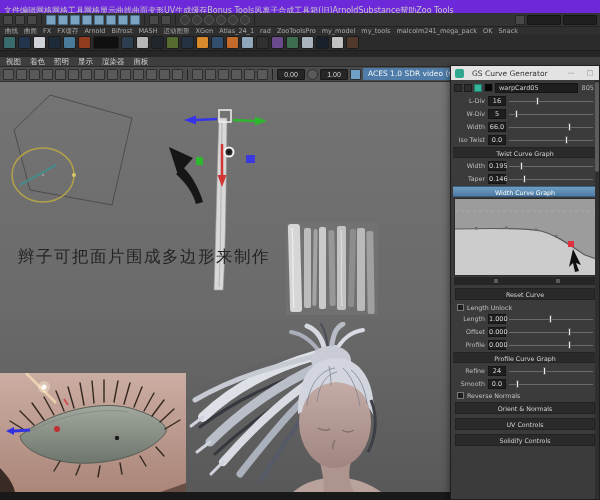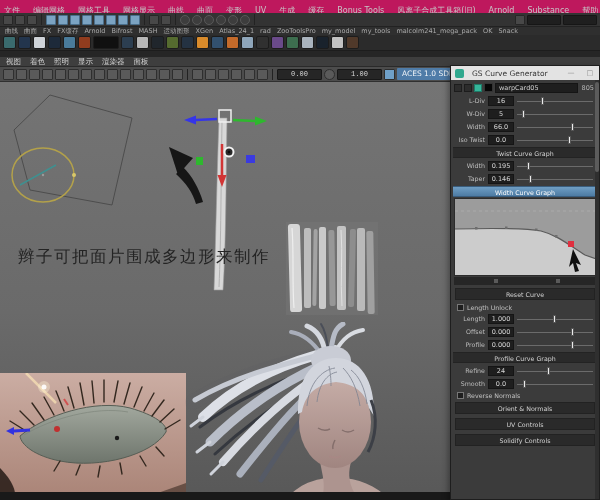--- a/index.html
+++ b/index.html
@@ -1,21 +1,21 @@
 <!DOCTYPE html>
 <html><head>
 <meta charset="utf-8">
 <style>
   * { margin:0; padding:0; box-sizing:border-box; }
   body { width:600px; height:500px; overflow:hidden; font-family:"DejaVu Sans", sans-serif; }
   .screen { position:relative; width:600px; height:500px; background:#2b2b2b; overflow:hidden; }
 
   
-  .menubar { position:absolute; left:0; top:0; width:600px; height:13px; background:#be185d;
-    display:flex; align-items:center; gap:13px; padding:10px 4px; border-bottom:1px solid #242424; }
+  .menubar { position:absolute; left:0; top:0; width:600px; height:13px; background:#6d28d9;
+    display:flex; align-items:center; gap:0; padding:10px 4px; border-bottom:1px solid #242424; }
   .menubar span { font-size:8px; color:#c6c6c6; white-space:nowrap; }
   .statusline { position:absolute; left:0; top:13px; width:600px; height:14px; background:#333333;
     display:flex; align-items:center; gap:2px; padding:0 3px; border-bottom:1px solid #222; }
   .sicon { width:10px; height:10px; background:#484848; border:1px solid #262626; border-radius:1px; }
   .sicon.blue { background:#7ba3c2; border-color:#4a6f8c; }
   .sicon.round { border-radius:50%; background:#3d3d3d; border:1px solid #585858; }
   .sdiv { width:1px; height:11px; background:#222; margin:0 2px; }
   .sfield { width:34px; height:10px; background:#1f1f1f; border:1px solid #161616; border-radius:1px; color:#ccc; font-size:7px; }
   .shelftabs { position:absolute; left:0; top:27px; width:600px; height:8px; background:#2f2f2f;
     display:flex; align-items:center; gap:6px; padding:0 5px; }
@@ -23,22 +23,22 @@
   .shelficons { position:absolute; left:0; top:35px; width:600px; height:16px; background:#2b2b2b;
     display:flex; align-items:center; gap:2px; padding:0 3px; border-bottom:1px solid #1d1d1d; }
   .shicon { width:13px; height:13px; border-radius:2px; border:1px solid #1c1c1c; flex:0 0 auto; }
   .vgap { position:absolute; left:0; top:51px; width:600px; height:6px; background:#262626; }
   .panelmenus { position:absolute; left:0; top:57px; width:600px; height:10px; background:#3e3e3e;
     display:flex; align-items:center; gap:9px; padding:0 6px; border-bottom:1px solid #2a2a2a; }
   .panelmenus span { font-size:7.5px; color:#d2d2d2; white-space:nowrap; }
   .vtoolbar { position:absolute; left:0; top:67px; width:600px; height:15px; background:#4c4c4c;
     display:flex; align-items:center; gap:2px; padding:0 3px; border-bottom:1px solid #303030; }
   .vticon { width:11px; height:11px; background:#5a5a5a; border:1px solid #2e2e2e; border-radius:1px; flex:0 0 auto; }
-  .vtfield { width:45px; height:11px; background:#262626; border:1px solid #171717; color:#d8d8d8;
-    font-size:7px; text-align:center; line-height:10px; border-radius:1px;font-family:Liberation Mono, monospace; }
+  .vtfield { width:28px; height:11px; background:#262626; border:1px solid #171717; color:#d8d8d8;
+    font-size:7px; text-align:center; line-height:10px; border-radius:1px; }
   .aces { height:12px; background:#4f7ca8; color:#f0f4f8; font-size:7.5px; line-height:12px;
     padding:0 5px; border-radius:1px; white-space:nowrap; }
   .caret { color:#cfcfcf; font-size:7px; }
 
   
   .viewport { position:absolute; left:0; top:82px; width:600px; height:418px;
     background:linear-gradient(#747474, #6a6a6a 55%, #585858); }
   .viewport svg.art { position:absolute; left:0; top:0; pointer-events:none; }
   .subtitle { position:absolute; left:18px; top:164px; font-size:16.5px; letter-spacing:1.5px;
     color:#242424; font-weight:500; white-space:nowrap; }
@@ -57,21 +57,21 @@
   .gs-body { flex:1; display:flex; flex-direction:column; padding:1px 2px; overflow:hidden; }
   .cardrow { height:13px; display:flex; align-items:center; gap:2px; padding:0 1px; flex:0 0 auto; }
   .cbtn { width:8px; height:8px; background:#2c2c2c; border:1px solid #1c1c1c; }
   .cbtn.teal { background:#35b59a; border-color:#1f7a67; }
   .cswatch { width:9px; height:9px; background:#060606; border:1px solid #333; }
   .cname { flex:1; height:10px; background:#1e1e1e; border:1px solid #151515; color:#cfcfcf;
     font-size:6.5px; line-height:9px; padding:0 3px; }
   .cbadge { font-size:6.5px; color:#b5b5b5; padding:0 2px;text-align:right; }
   .arow { height:13px; display:flex; align-items:center; gap:3px; padding:0 2px; flex:0 0 auto; }
   .albl { width:30px; text-align:right; font-size:6.3px; color:#bdbdbd; white-space:nowrap; }
-  .aval { width:26px; height:10px; background:#1e1e1e; border:1px solid #151515; color:#d8d8d8;
+  .aval { width:18px; height:10px; background:#1e1e1e; border:1px solid #151515; color:#d8d8d8;
     font-size:6.5px; line-height:9px; text-align:center; }
   .aslider { flex:1; position:relative; height:10px; }
   .agroove { position:absolute; left:0; right:2px; top:5px; height:1px; background:#6b6b6b; }
   .ahandle { position:absolute; top:1px; width:3px; height:8px; background:#ececec; border:1px solid #555; }
   .secbar { height:11px; margin:1px 0; background:#2a2a2a; border-top:1px solid #232323; border-bottom:1px solid #232323;
     color:#d2d2d2; font-size:6.3px; text-align:center; line-height:11px; flex:0 0 auto; }
   .secbar.blue { background:linear-gradient(#6f9ec4,#4d7ba3); color:#ffffff; border-color:#3a5d7d; }
   .graph { height:78px; margin:0 1px; background:#9c9c9c; position:relative; flex:0 0 auto; border:1px solid #2c2c2c; }
   .scrollrow { height:8px; margin:1px 1px; background:#262626; position:relative; flex:0 0 auto; }
   .scrollrow .mk { position:absolute; top:2px; width:4px; height:4px; background:#5a5a5a; }

